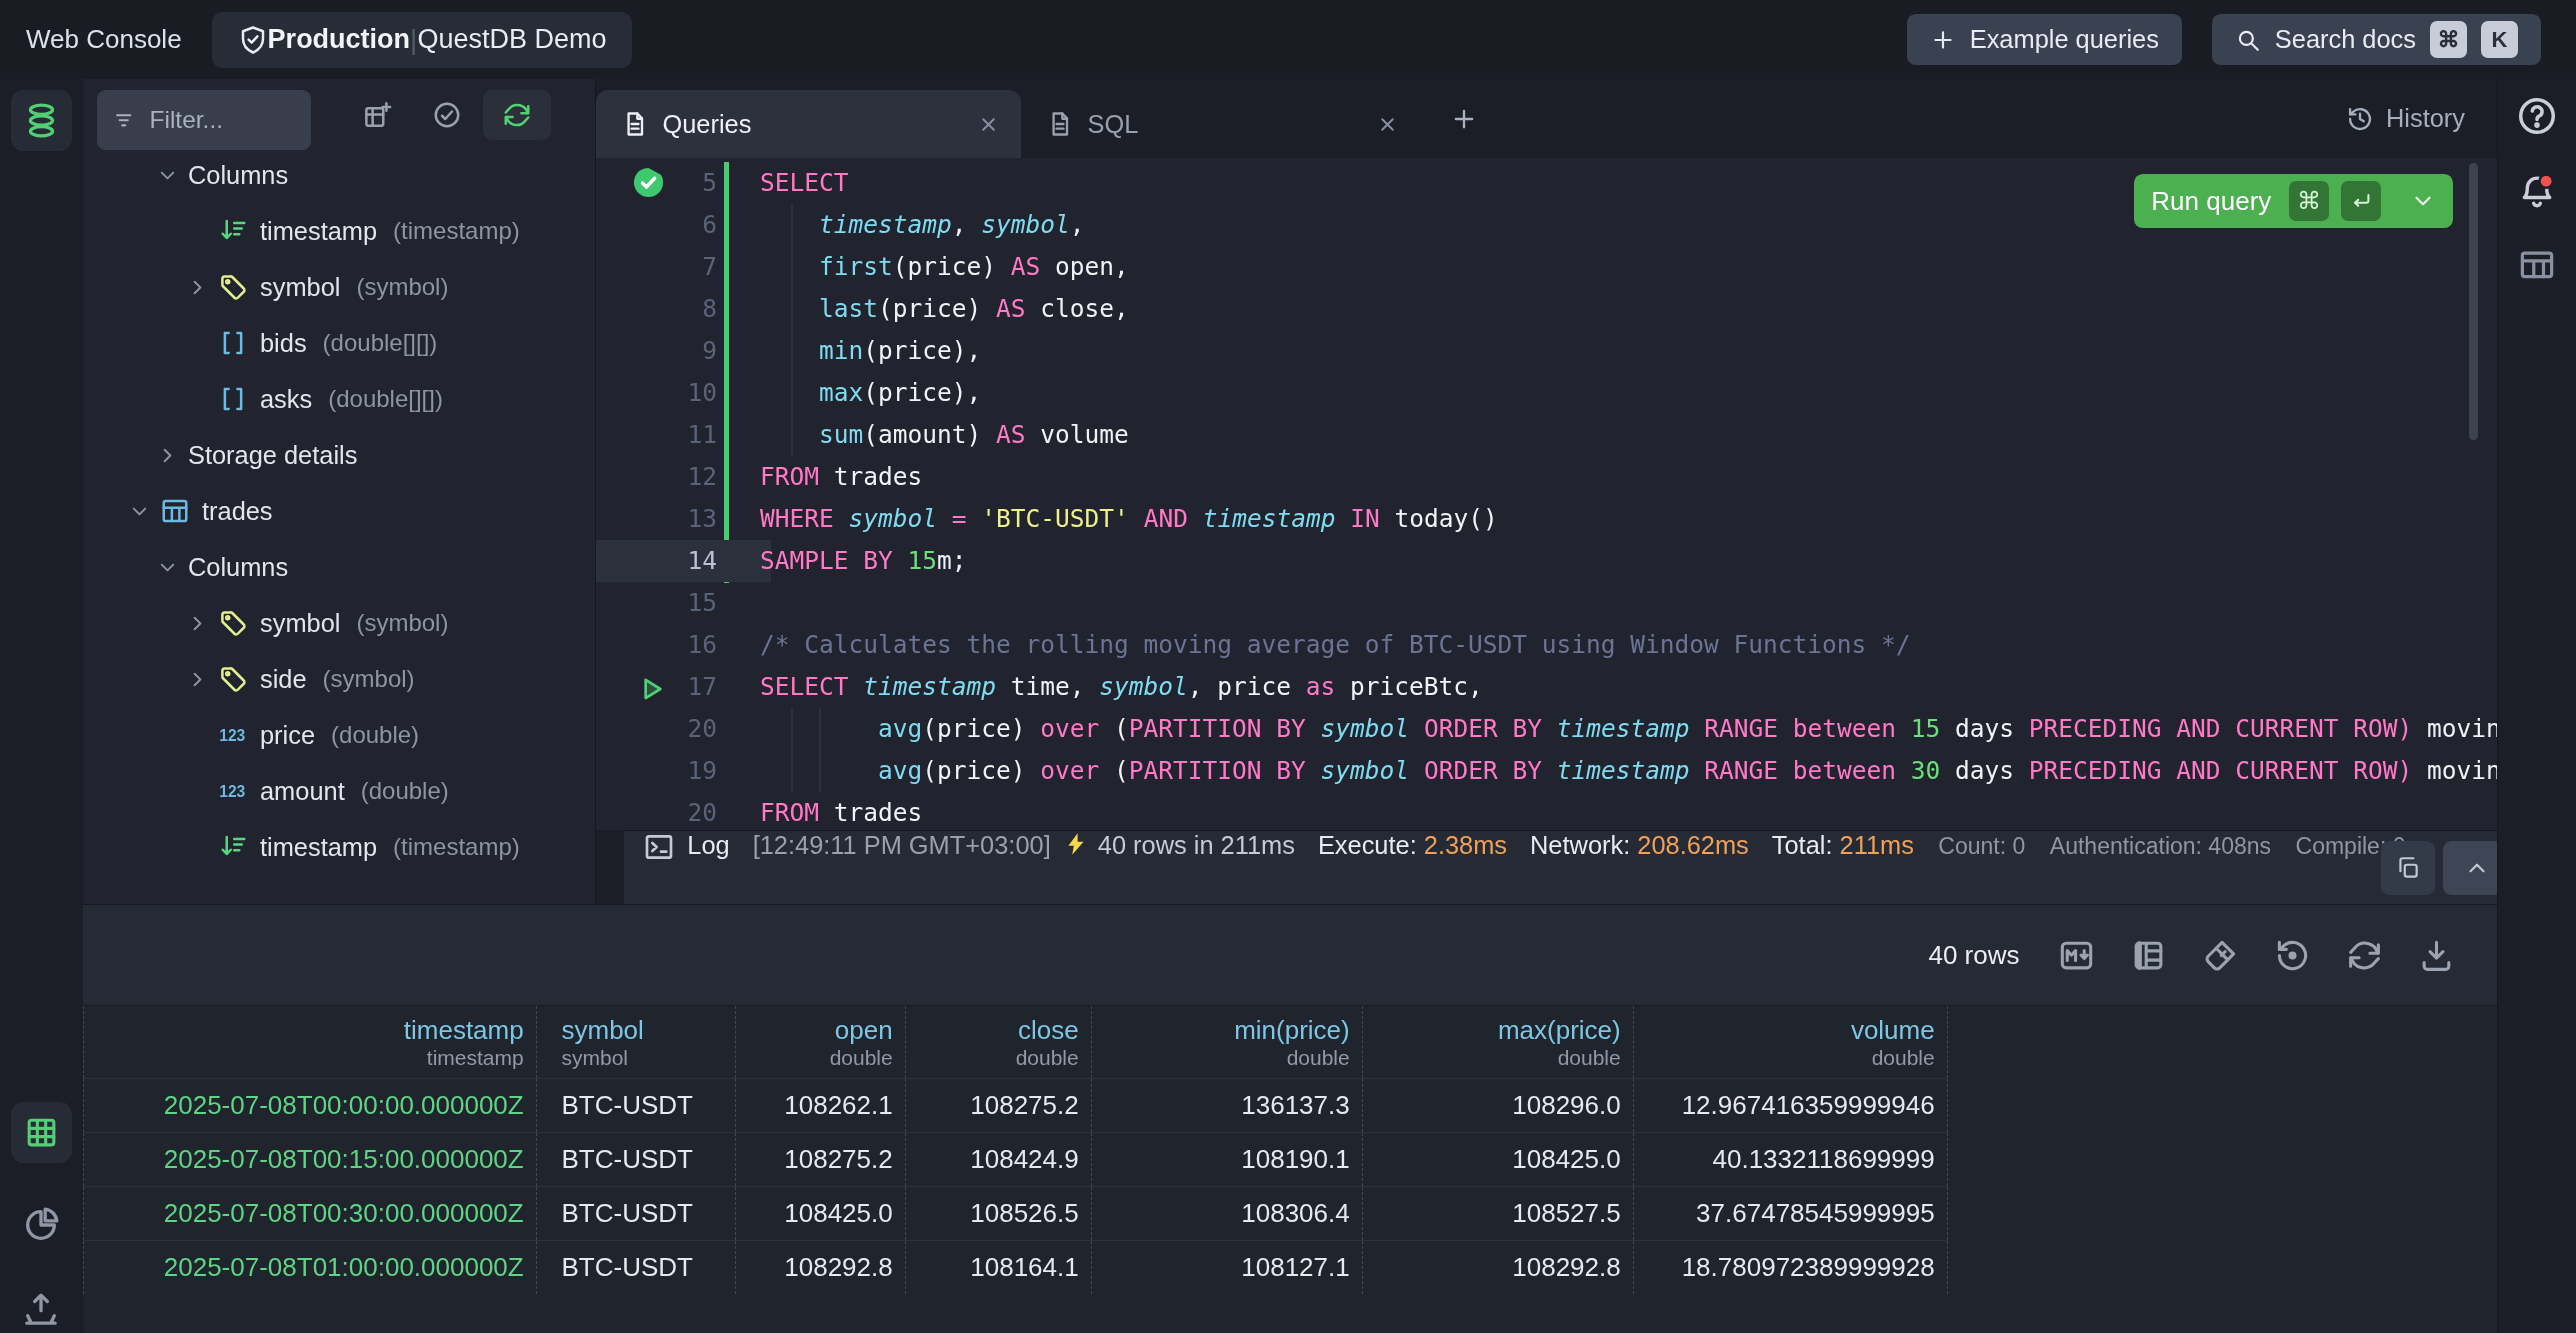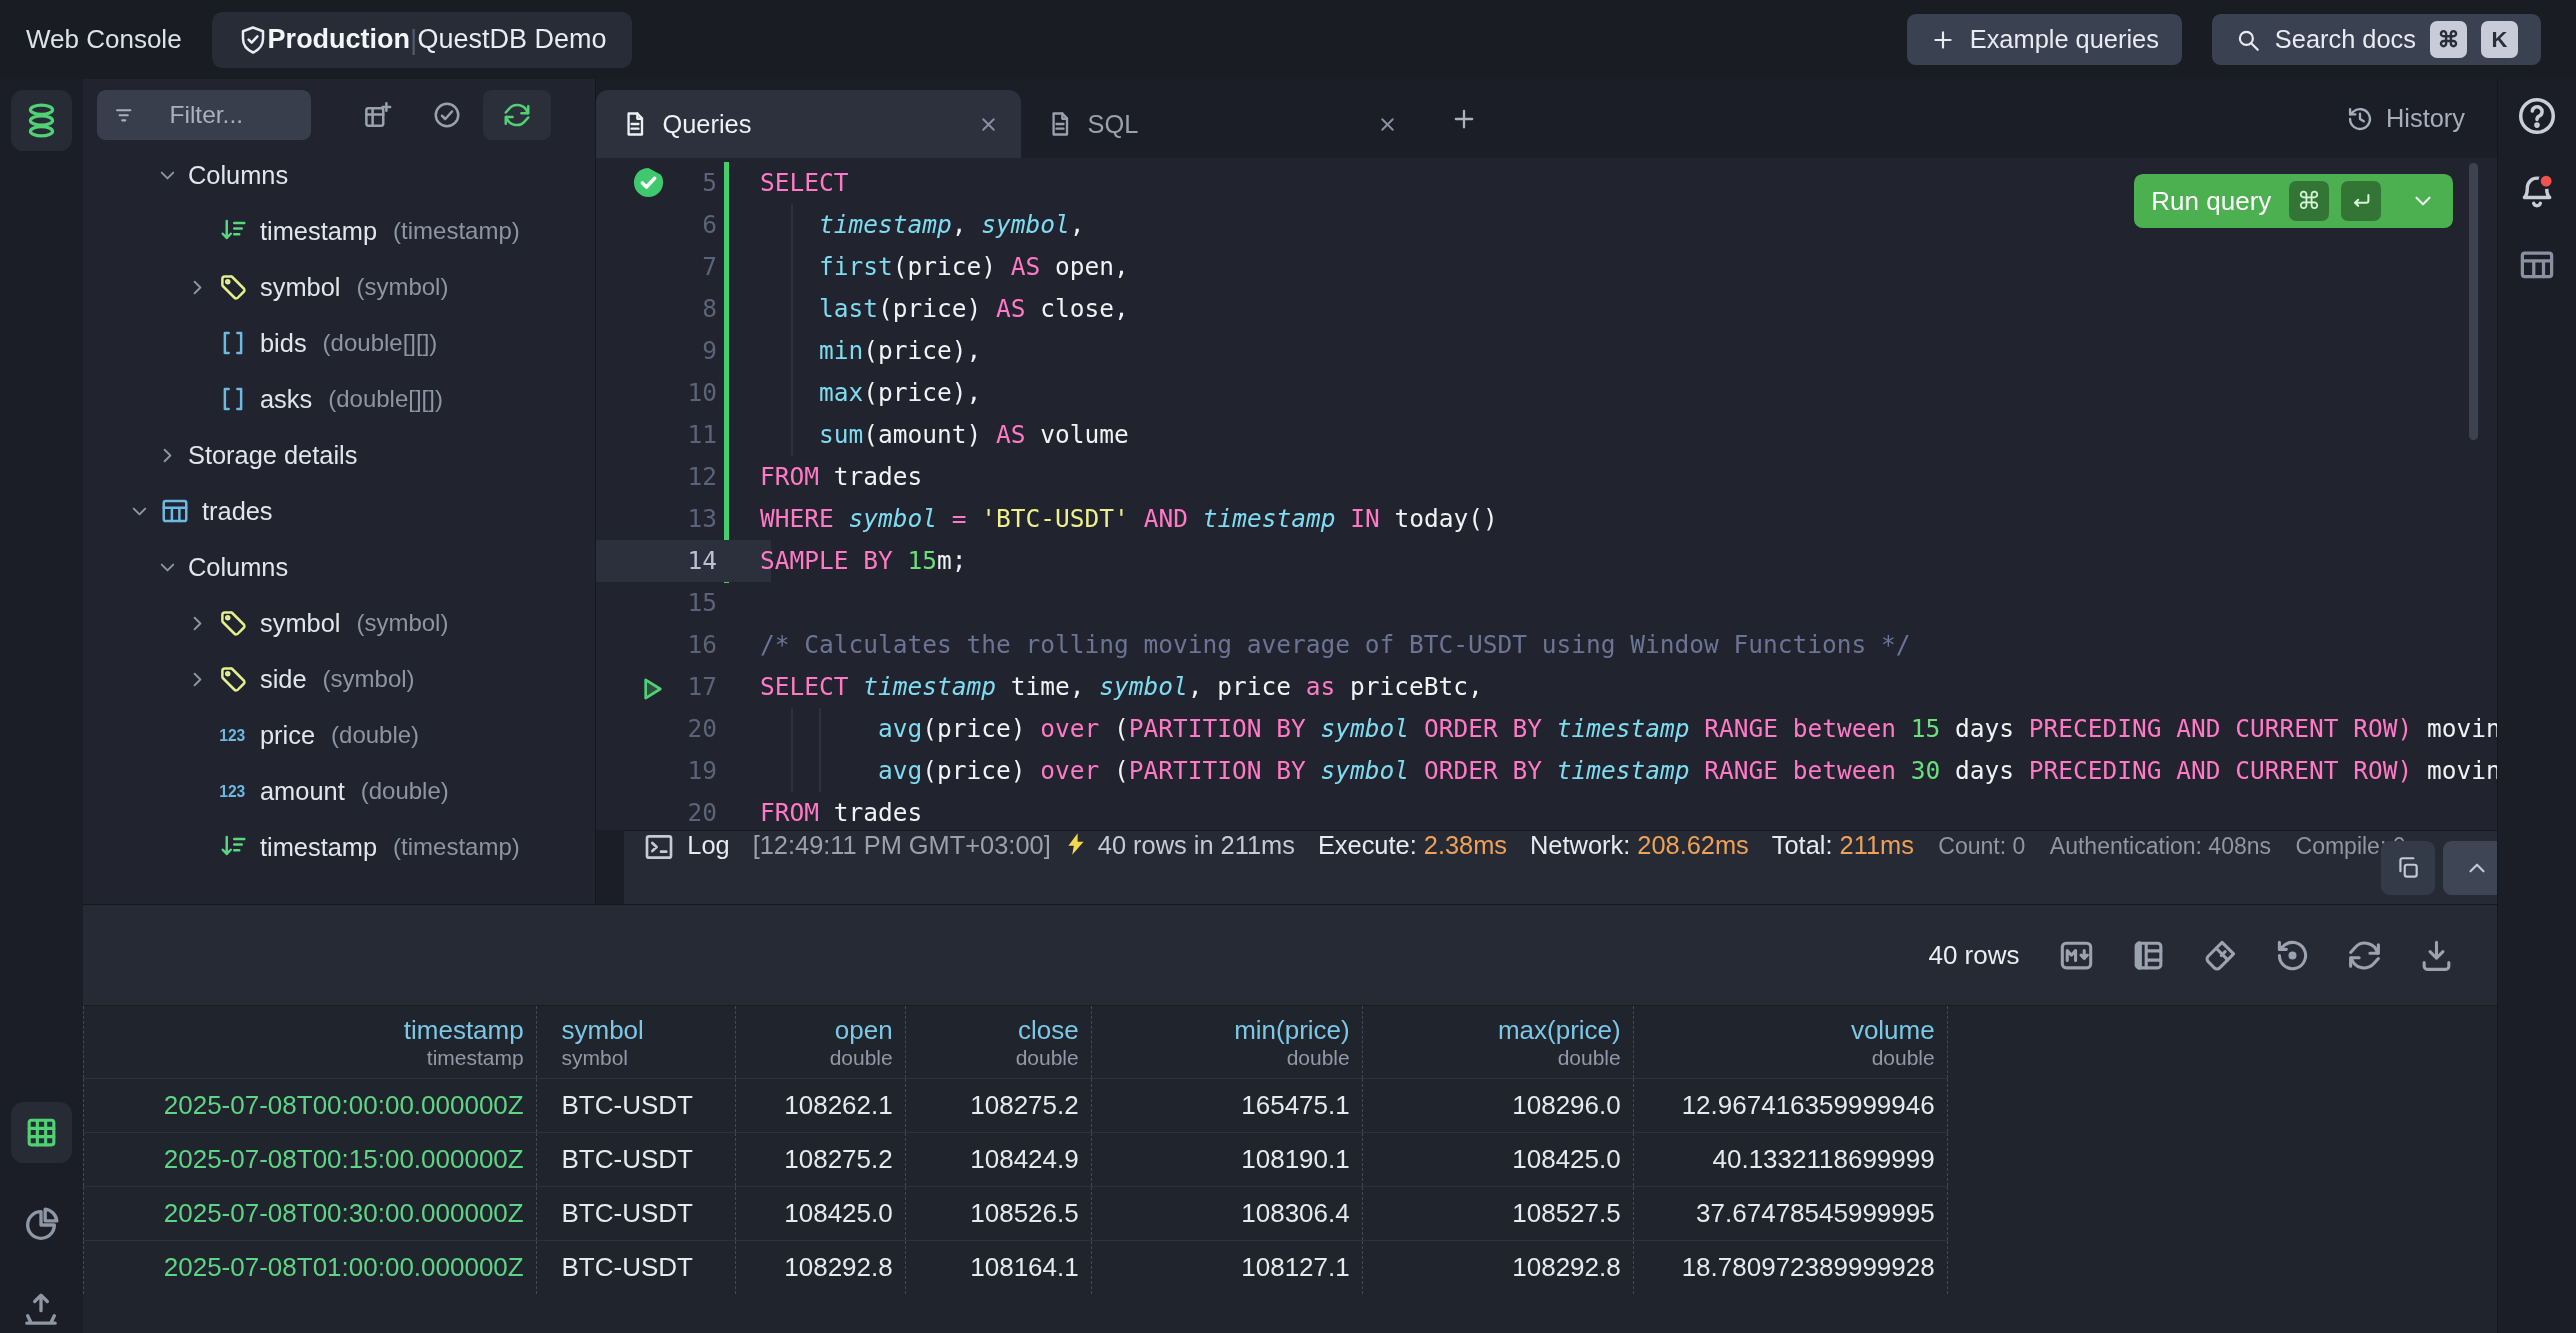--- a/index.html
+++ b/index.html
@@ -31,22 +31,22 @@
   
   #left-rail{position:absolute;left:0;top:79px;width:83px;bottom:0;background:#1b1e26;}
   .rail-btn{position:absolute;left:10.5px;width:61px;height:61px;border-radius:12.3px;
     display:flex;align-items:center;justify-content:center;}
   .rail-bg{background:#262b36;}
 
   
   #sidebar{position:absolute;left:83px;top:79px;width:513px;height:828px;background:#21242e;
     border-right:1.8px solid #15171e;box-sizing:border-box;overflow:hidden;}
   .sb-toolbar{position:relative;height:68px;}
-  .filter-box{position:absolute;left:14px;top:11.4px;width:214px;height:50px;background:#383e4b;
-    border-radius:8.8px;display:flex;align-items:center;gap:30px;padding:12px 16px;box-sizing:border-box;color:#aab0bd;}
+  .filter-box{position:absolute;left:14px;top:11.4px;width:214px;height:60px;background:#383e4b;
+    border-radius:8.8px;display:flex;align-items:center;gap:10px;padding:12px 16px;box-sizing:border-box;color:#aab0bd;}
   .filter-box input{background:transparent;border:none;outline:none;color:#c6ccd8;font-size:24.5px;width:123px;font-family:"Liberation Sans",sans-serif;}
   .filter-box input::placeholder{color:#aab0bd;}
   .sb-ic{position:absolute;top:11.4px;width:51px;height:50px;display:flex;align-items:center;justify-content:center;color:#9aa1ae;cursor:pointer;}
   .sb-refresh-bg{position:absolute;left:400px;top:11.4px;width:68px;height:50px;background:#2a2f3a;border-radius:8.8px;
     display:flex;align-items:center;justify-content:center;color:#50d173;cursor:pointer;}
   .tree-row{height:56px;display:flex;align-items:center;box-sizing:border-box;cursor:pointer;white-space:nowrap;}
   .tr-chev{width:32px;display:flex;align-items:center;justify-content:flex-start;color:#8d94a3;}
   .tr-icon{width:42px;display:flex;align-items:center;justify-content:flex-start;}
   .tr-name{font-size:25.4px;color:#e2e6ec;}
   .tr-type{font-size:24px;color:#8d94a3;margin-left:16px;}
@@ -652,21 +652,21 @@
               <div class="ht">double</div>
             </th>
           </tr>
         </thead>
         <tbody>
           <tr>
             <td class="cright ts">2025-07-08T00:00:00.000000Z</td>
             <td class="cleft">BTC-USDT</td>
             <td class="cright">108262.1</td>
             <td class="cright">108275.2</td>
-            <td class="cright">165475.1</td>
+            <td class="cright">136137.3</td>
             <td class="cright">108296.0</td>
             <td class="cright">12.967416359999946</td>
           </tr>
           <tr>
             <td class="cright ts">2025-07-08T00:15:00.000000Z</td>
             <td class="cleft">BTC-USDT</td>
             <td class="cright">108275.2</td>
             <td class="cright">108424.9</td>
             <td class="cright">108190.1</td>
             <td class="cright">108425.0</td>

